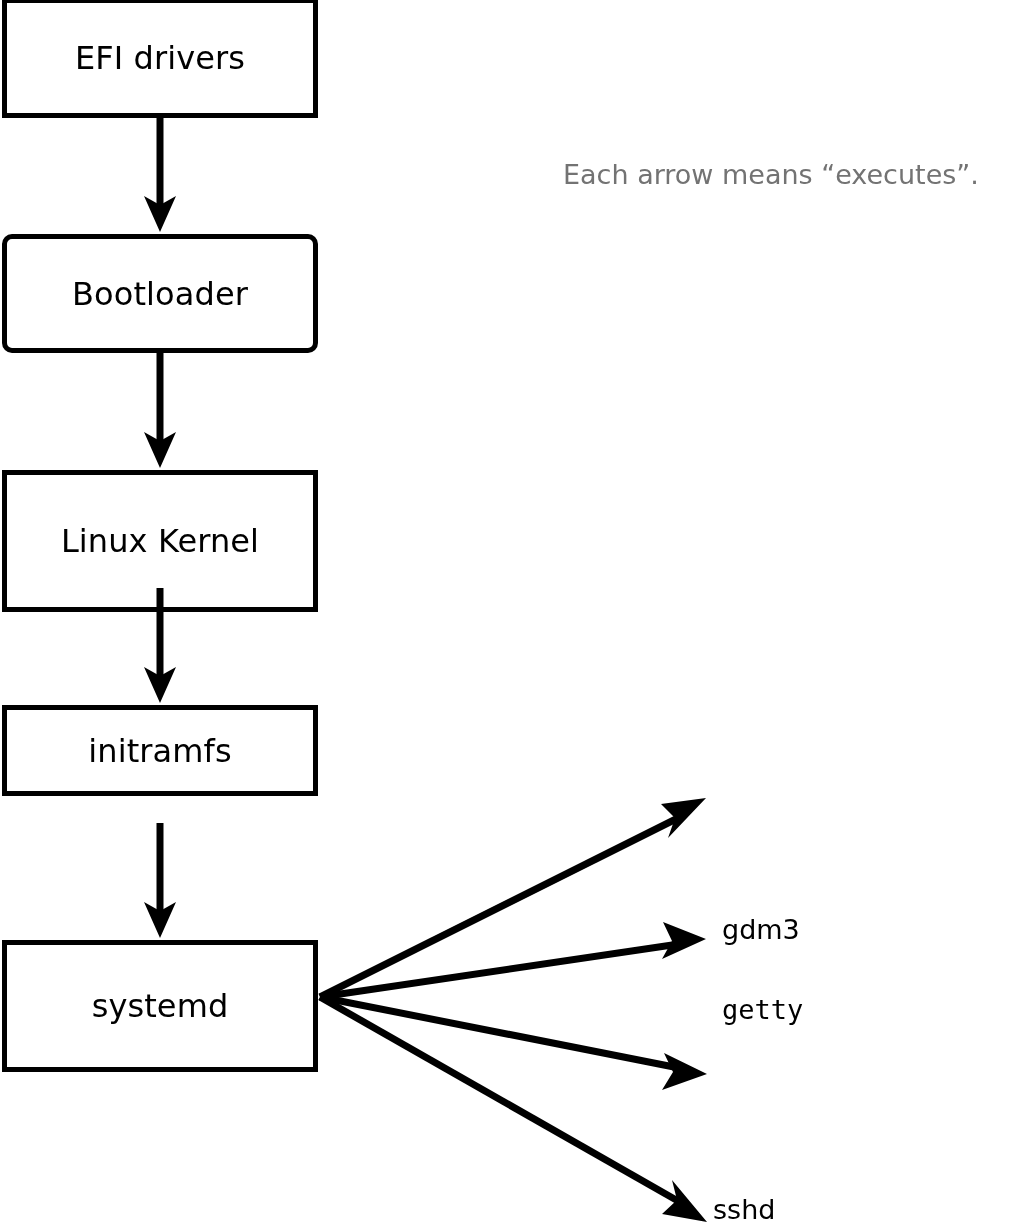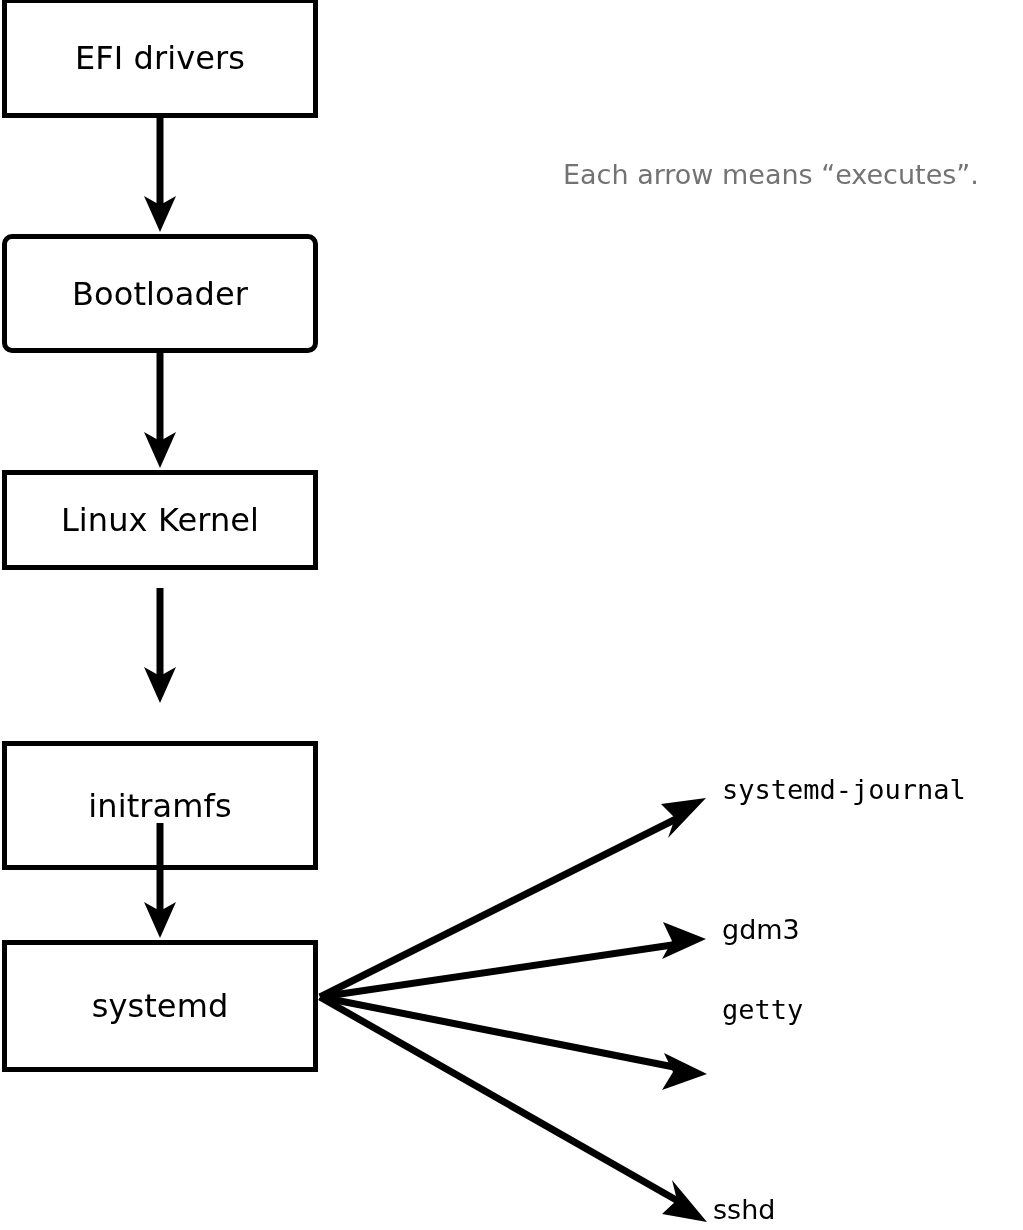--- a/index.html
+++ b/index.html
@@ -34,22 +34,22 @@
   .boot-box-label {
     font-family: "DejaVu Sans", sans-serif;
     font-size: 32px;
     line-height: 1;
     color: #000000;
     white-space: nowrap;
     letter-spacing: 0.1px;
   }
   #box-efi-drivers   { top: -2px;  height: 120px; }
   #box-bootloader    { top: 234px; height: 119px; border-radius: 10px; }
-  #box-linux-kernel  { top: 470px; height: 100px; text-align: right; }
-  #box-initramfs     { top: 705px; height: 129px; margin-top: 36px; }
+  #box-linux-kernel  { top: 470px; height: 142px; text-align: right; }
+  #box-initramfs     { top: 705px; height: 91px; }
   #box-systemd       { top: 940px; height: 132px; }
 
   
   #connector-layer {
     position: absolute;
     left: 0;
     top: 0;
     width: 1023px;
     height: 1230px;
     pointer-events: none;
@@ -157,21 +157,20 @@
     </g>
 
     <g>
       <line class="edge-line" x1="320" y1="997" x2="678" y2="1201" stroke-width="7"></line>
       <polygon class="arrow-head" points="707,1222 662,1214 677,1200 672,1180"></polygon>
     </g>
   </svg>
 
   <div id="legend-note">Each arrow means “executes”.</div>
 
-  <div class="service-label mono" id="label-systemd-journal">systemd-journal</div>
 
   <div class="service-label sans" id="label-gdm3">gdm3</div>
 
   <div class="service-label mono" id="label-getty">getty</div>
 
   <div class="service-label sans" id="label-sshd">sshd</div>
 
 </div>
 
 </body></html>

